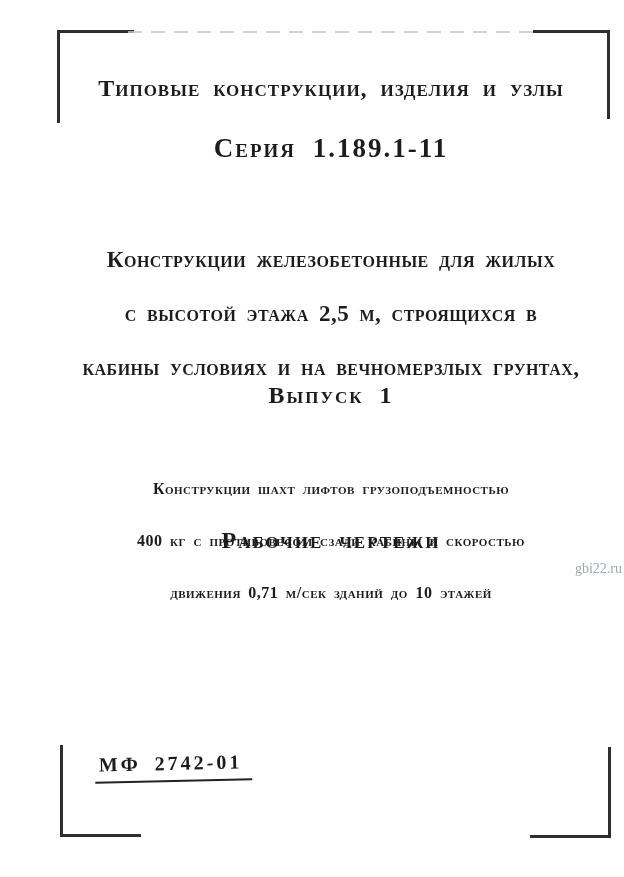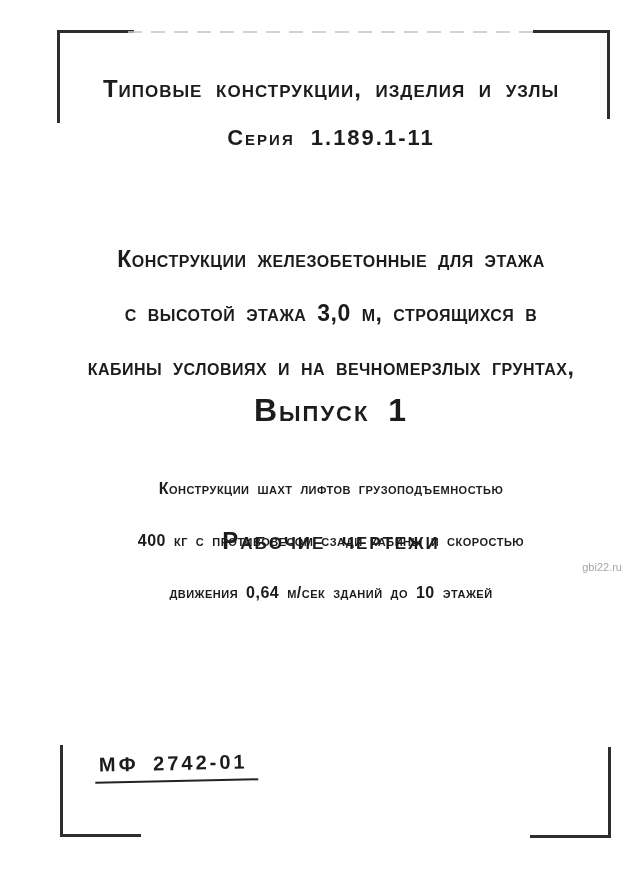--- a/index.html
+++ b/index.html
@@ -1,21 +1,21 @@
 <!DOCTYPE html>
 <html><head>
 <meta charset="utf-8">
 <style>
   html, body { margin: 0; padding: 0; background: #ffffff; }
   .page {
     position: relative;
     width: 624px; height: 877px;
     background: #ffffff;
     overflow: hidden;
-    font-family: Liberation Sans, sans-serif;
+    font-family: Liberation Serif, serif;
     color: #1c1c1c;
   }
   
   .corner { position: absolute; }
   .corner.tl { left: 57px;  top: 30px;  width: 74px; height: 90px; border-left: 3px solid #2e2e2e; border-top: 3px solid #2e2e2e; }
   .corner.tr { left: 533px; top: 30px;  width: 74px; height: 86px; border-right: 3px solid #2e2e2e; border-top: 3px solid #2e2e2e; }
   .corner.bl { left: 60px;  top: 745px; width: 78px; height: 89px; border-left: 3px solid #2e2e2e; border-bottom: 3px solid #2e2e2e; }
   .corner.br { left: 530px; top: 747px; width: 78px; height: 88px; border-right: 3px solid #2e2e2e; border-bottom: 3px solid #2e2e2e; }
   .faint-top {
     position: absolute; left: 128px; top: 31px; width: 408px; height: 2px;
@@ -24,41 +24,41 @@
   }
   
   .tblock {
     position: absolute; left: 57px; width: 548px;
     text-align: center;
     font-variant: small-caps;
     font-weight: 700;
     white-space: pre-line;
   }
   .header   { top: 42px;  font-size: 24px; line-height: 31px; letter-spacing: 1px;  word-spacing: 6px; }
-  .series   { top: 125px; font-size: 22px; letter-spacing: 2px; word-spacing: 8px; }
+  .series   { top: 133px; font-size: 27px; letter-spacing: 2px; word-spacing: 8px; }
   .para1    { top: 219px; font-size: 23px; line-height: 27px; letter-spacing: .5px; word-spacing: 4px; }
-  .issue    { top: 392px; font-size: 32px; letter-spacing: 2px; word-spacing: 8px; }
+  .issue    { top: 382px; font-size: 24px; letter-spacing: 2px; word-spacing: 8px; }
   .para2    { top: 450px; font-size: 16px; line-height: 26px; letter-spacing: .5px; word-spacing: 3px; }
   .doctype  { top: 527px; font-size: 24px; letter-spacing: 2px; word-spacing: 8px; }
   .u-num {
     text-decoration: underline;
     text-decoration-thickness: 2px;
     text-underline-offset: 4px;
     font-variant: normal;
   }
   .code {
     position: absolute; left: 95px; top: 752px;
     font-size: 20px; font-weight: 700; letter-spacing: 3px; word-spacing: 6px;
     border-bottom: 2px solid #222222;
     padding: 0 10px 5px 4px;
     transform: rotate(-1.2deg);
   }
   .watermark {
     position: absolute; right: 2px; top: 561px;
-    font-size: 11px; color: #a0a6ac; letter-spacing: 0;
+    font-size: 14px; color: #a0a6ac; letter-spacing: 0;
     font-weight: 400;
   }
 </style>
 </head>
 <body>
 
 <div class="page">
 
   <div class="corner tl"></div>
   <div class="corner tr"></div>
@@ -66,31 +66,31 @@
   <div class="corner br"></div>
   <div class="faint-top"></div>
 
   <div class="tblock header">
     <div>Типовые конструкции, изделия и узлы</div>
   </div>
 
   <div class="tblock series">Серия 1.189.1-11</div>
 
   <div class="tblock para1">
-    <div>Конструкции железобетонные для этажа</div>
-    <div>с высотой этажа 3,0 м, строящихся в</div>
+    <div>Конструкции железобетонные для жилых</div>
+    <div>с высотой этажа 2,5 м, строящихся в</div>
     <div>кабины условиях и на вечномерзлых грунтах,</div>
   </div>
 
   <div class="tblock issue">Выпуск 1</div>
 
   <div class="tblock para2">
     <div>Конструкции шахт лифтов грузоподъемностью</div>
     <div>400 кг с противовесом сзади кабины и скоростью</div>
-    <div>движения 0,64 м/сек зданий до 10 этажей</div>
+    <div>движения 0,71 м/сек зданий до 10 этажей</div>
   </div>
 
   <div class="tblock doctype">Рабочие чертежи</div>
 
   <div class="watermark">gbi22.ru</div>
 
   <div class="code">МФ 2742-01</div>
 
 </div>
 

